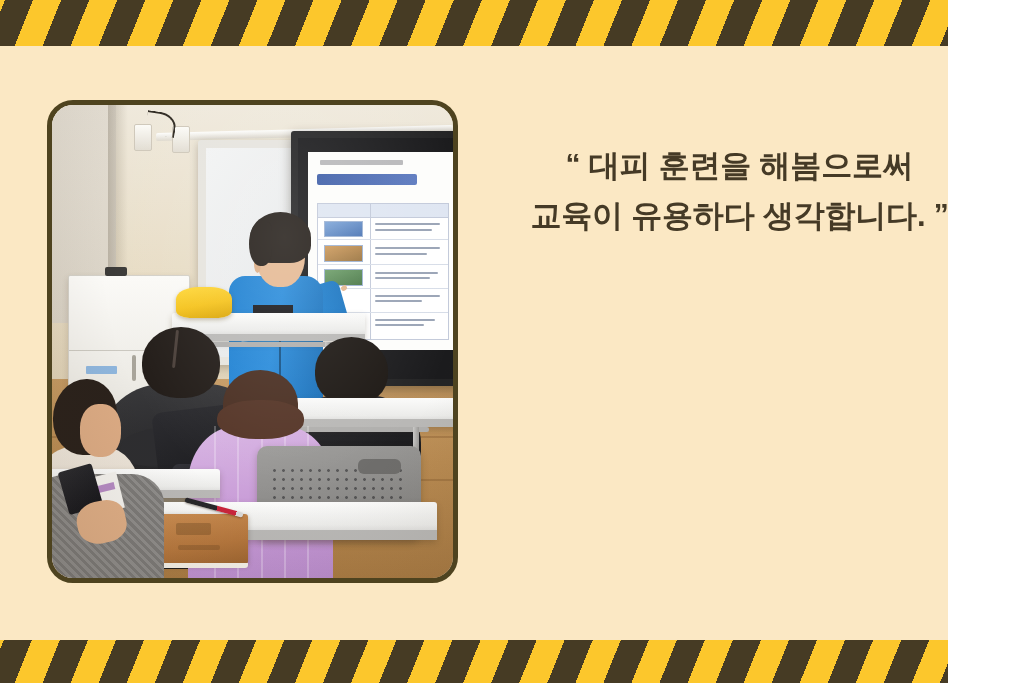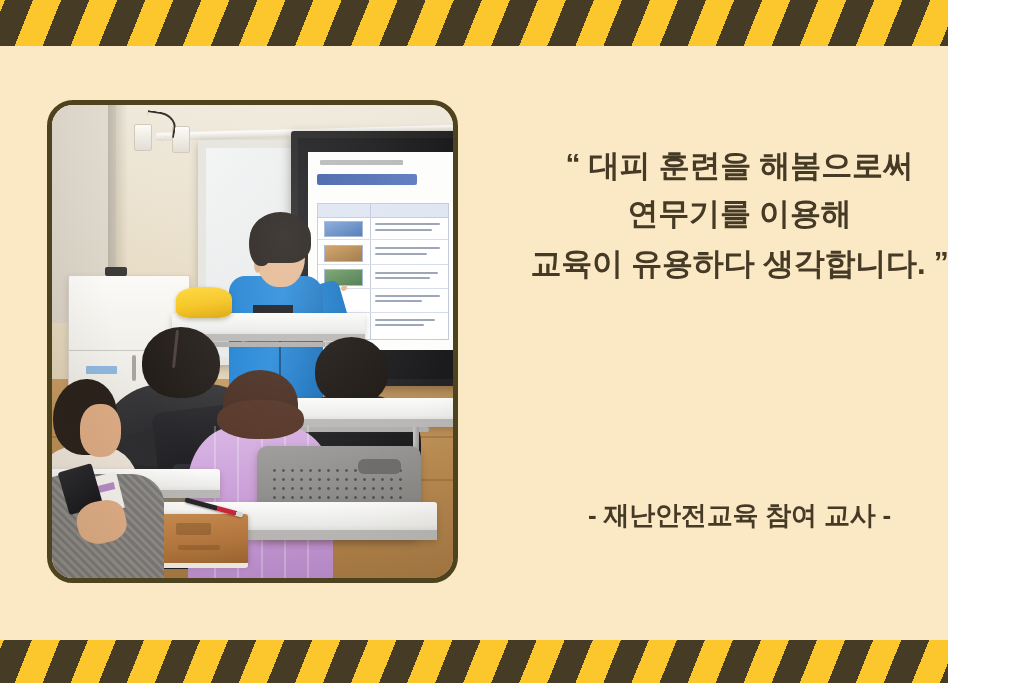--- a/index.html
+++ b/index.html
@@ -640,22 +640,20 @@
 
       <div id="photo-vignette"></div>
     </div>
   </div>
 
   <div id="quote-block">
     <div class="quote-line">
       <span class="qmark">“</span>
       <span>대피 훈련을 해봄으로써</span>
     </div>
-    <div class="quote-line">연무기를 이용해</div>
     <div class="quote-line">
       <span>교육이 유용하다 생각합니다.</span>
       <span class="qmark">”</span>
     </div>
   </div>
 
-  <div id="attribution">- 재난안전교육 참여 교사 -</div>
 
 </div>
 
 </body></html>

